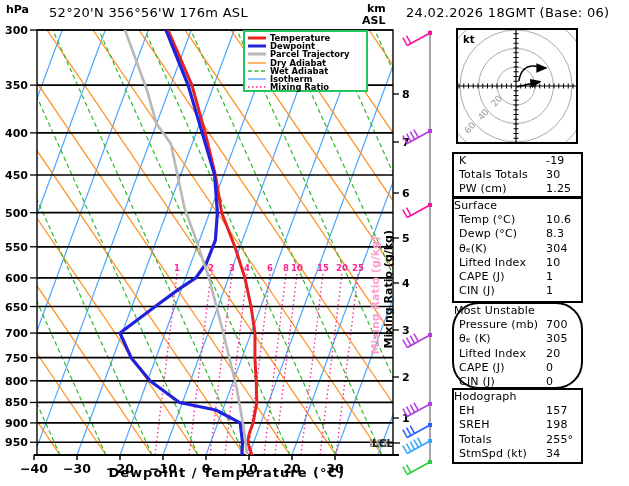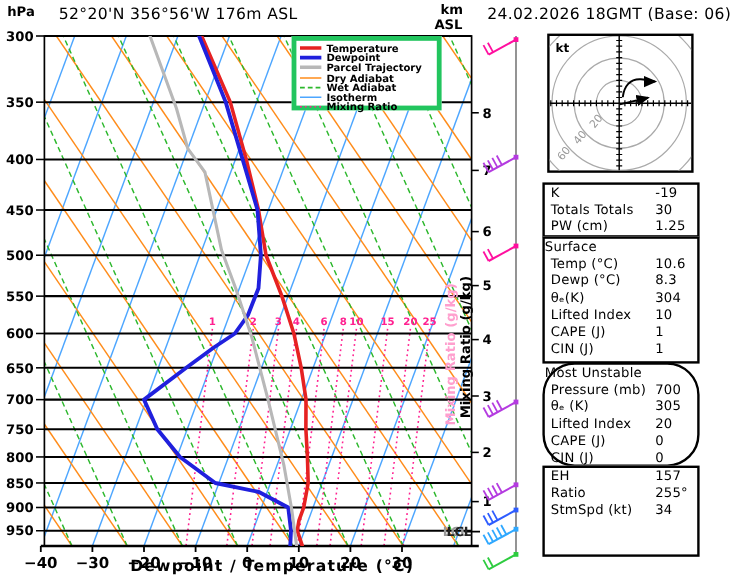--- a/index.html
+++ b/index.html
@@ -2,21 +2,21 @@
 <html><head>
 <meta charset="utf-8">
 <style>
   body{margin:0;background:#fff}
   .stage{position:relative;width:629px;height:486px;background:#fff;
          font-family:"DejaVu Sans",sans-serif;color:#000;overflow:hidden}
   .abs{position:absolute;white-space:nowrap}
   .hdr{font-weight:normal;font-size:13px;letter-spacing:.3px}
   .unit{font-weight:bold;font-size:11px}
   #plot{position:absolute;left:0;top:0}
-  #legend{position:absolute;left:243px;top:30px;width:125px;height:62px;border:4px solid #22c55e;
+  #legend{position:absolute;left:243px;top:30px;width:125px;height:62px;border:2px solid #22c55e;
           background:#fff;padding:2px 0 0 3px;box-sizing:border-box;z-index:3}
   .lgrow{display:flex;align-items:center;height:8.2px;gap:4px;font-size:8.4px;font-weight:bold;white-space:nowrap}
   #hodo{position:absolute;left:456px;top:28px;border:2px solid #000;background:#fff;z-index:2}
   .ibox{position:absolute;left:452px;width:131px;border:2px solid #000;background:#fff;
         box-sizing:border-box;font-size:11px;line-height:14.2px;letter-spacing:.2px;z-index:2}
   .ihead{}
   .irow{display:flex;padding-left:5px}
   .ilbl{flex:0 0 87px}
   .vlab{position:absolute;writing-mode:vertical-rl;transform:rotate(180deg);
         font-size:11px;font-weight:bold;white-space:nowrap;z-index:1}
@@ -445,26 +445,31 @@
         <div class="irow">
           <span class="ilbl">CAPE (J)</span>
           <span>0</span>
         </div>
         <div class="irow">
           <span class="ilbl">CIN (J)</span>
           <span>0</span>
         </div>
       </div>
       <div class="ibox" style="top: 388px; height: 76px;">
+        <div class="ihead">Hodograph</div>
         <div class="irow">
           <span class="ilbl">EH</span>
           <span>157</span>
         </div>
         <div class="irow">
-          <span class="ilbl">Ratio</span>
+          <span class="ilbl">SREH</span>
+          <span>198</span>
+        </div>
+        <div class="irow">
+          <span class="ilbl">Totals</span>
           <span>255°</span>
         </div>
         <div class="irow">
           <span class="ilbl">StmSpd (kt)</span>
           <span>34</span>
         </div>
       </div>
     </div>
 
   <span class="xlab">Dewpoint / Temperature (°C)</span>

